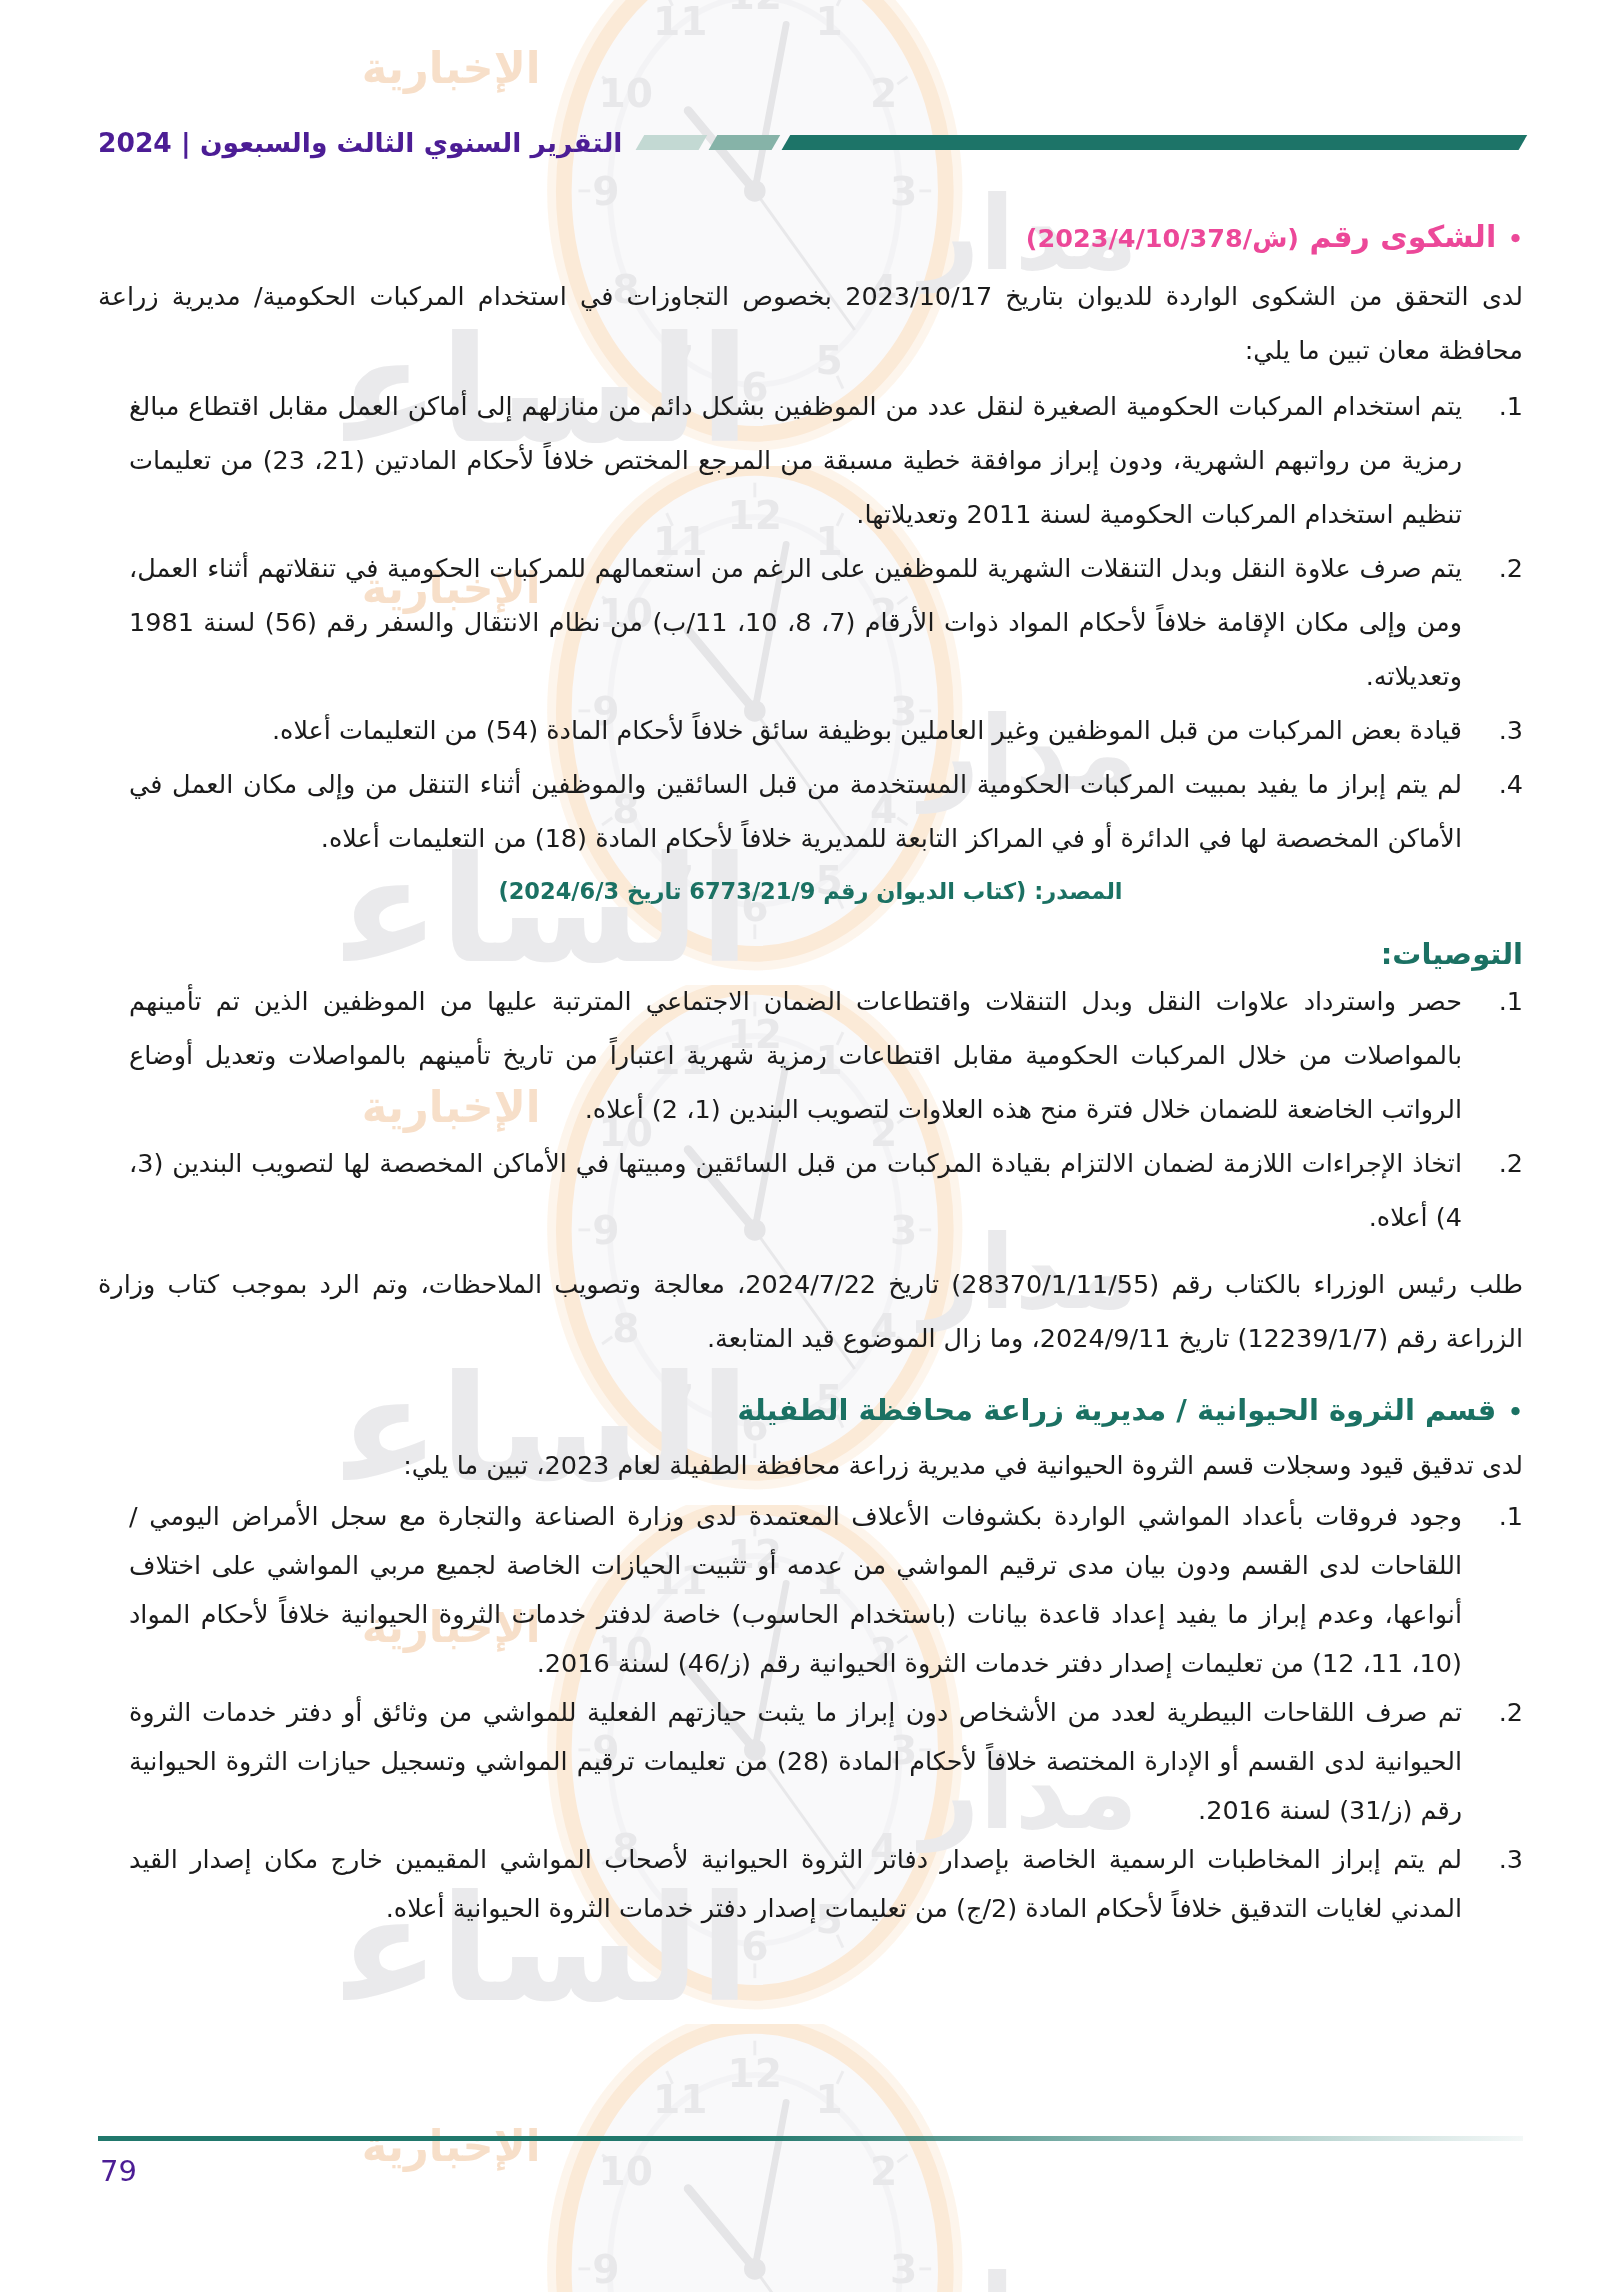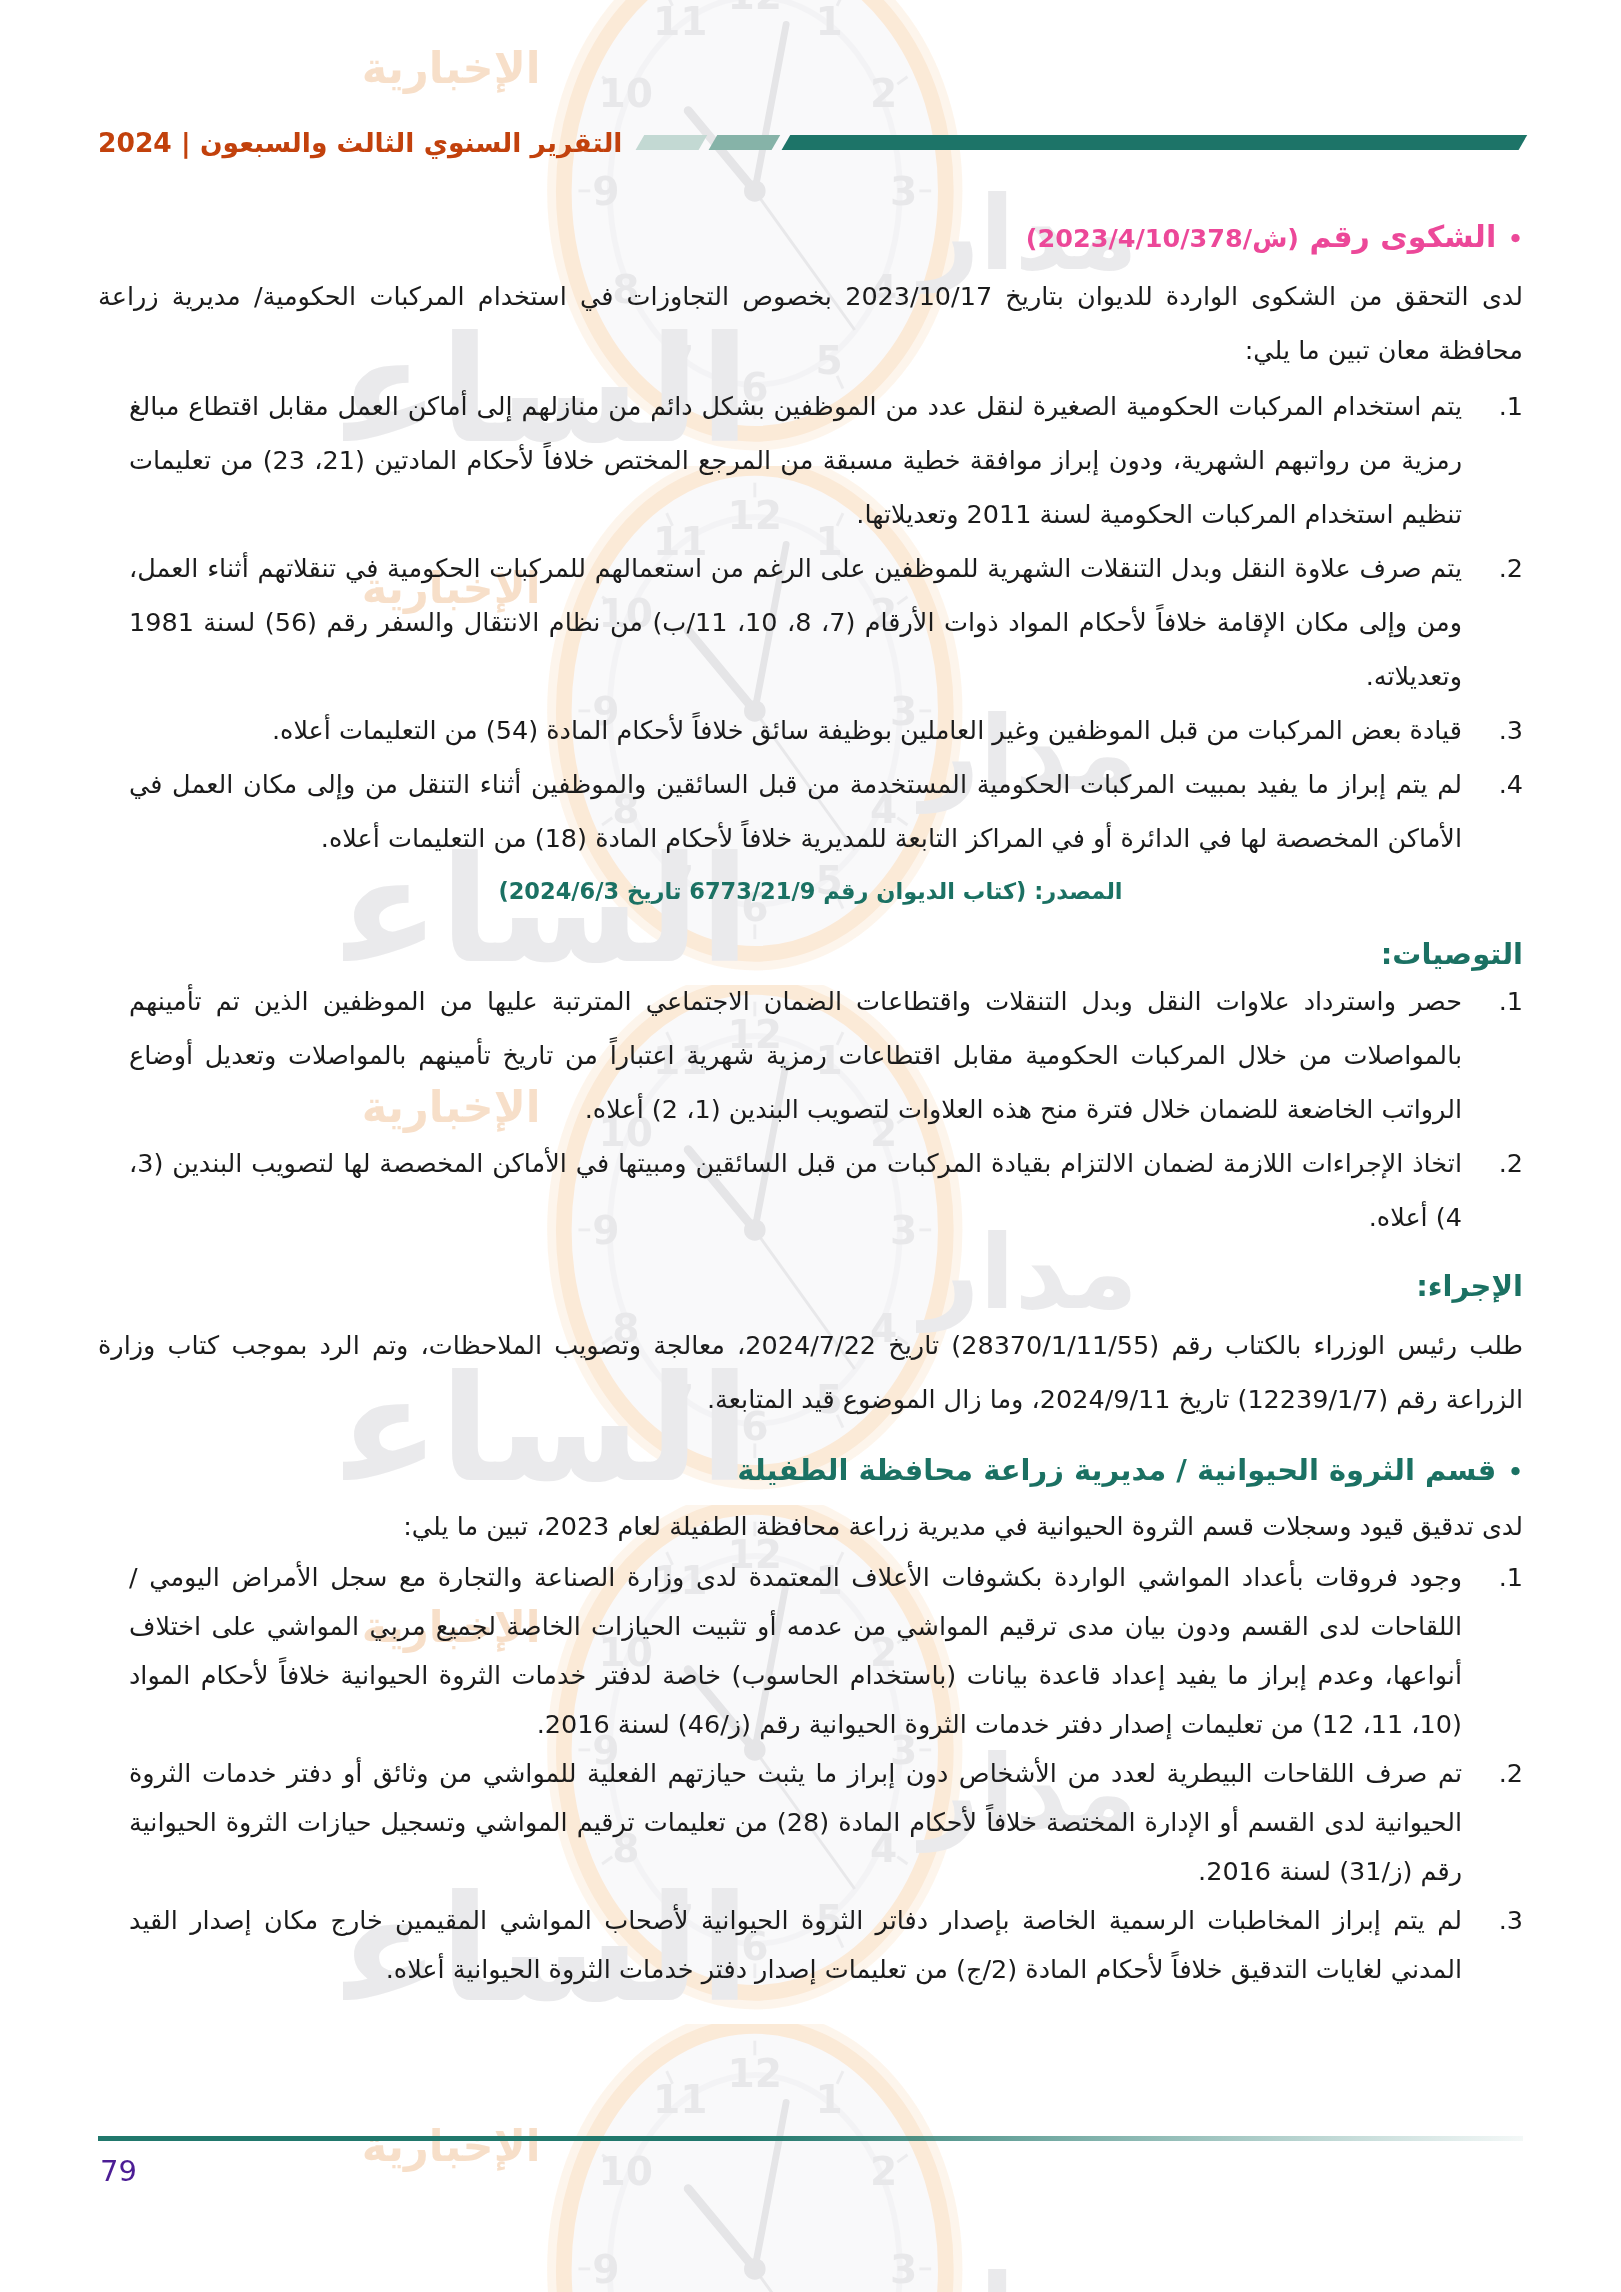--- a/index.html
+++ b/index.html
@@ -12,21 +12,21 @@
   .wm-tile { position:absolute; left:343px; width:804px; height:529px; opacity:.55; }
 
   
   .content { position:absolute; inset:0; z-index:1; direction:rtl; padding:0 98px;
              color:#1b1b1b; font-size:25.5px; }
 
   
   .header { direction:ltr; display:flex; align-items:center; gap:9.8px;
             margin-top:120px; height:45px; }
   .header-title { direction:rtl; white-space:nowrap; font-weight:bold; font-size:26.5px;
-                  color:#c2410c; }
+                  color:#4c1d95; }
   .hseg { height:14.7px; transform:skewX(-30deg); }
   .hseg-light { width:63px; background:#c3d9d3; margin-left:7.8px; }
   .hseg-med   { width:63px; background:#86b3a8; }
   .hseg-bar   { flex:1; background:#1d7468; }
 
   
   .h-main { color:#ec4899; font-weight:bold; font-size:30px; margin-top:54px; line-height:1.2; }
   .h-sub  { color:#1b7163; font-weight:bold; font-size:29px; line-height:1.2; }
   .h-num  { font-size:25.5px; }
   .bullet { font-size:23.5px; padding-left:11.8px; }
@@ -282,21 +282,20 @@
         <div class="li">
           <span class="num">1.</span>
           <div class="li-text">حصر واسترداد علاوات النقل وبدل التنقلات واقتطاعات الضمان الاجتماعي المترتبة عليها من الموظفين الذين تم تأمينهم بالمواصلات من خلال المركبات الحكومية مقابل اقتطاعات رمزية شهرية اعتباراً من تاريخ تأمينهم بالمواصلات وتعديل أوضاع الرواتب الخاضعة للضمان خلال فترة منح هذه العلاوات لتصويب البندين (1، 2) أعلاه.</div>
         </div>
         <div class="li">
           <span class="num">2.</span>
           <div class="li-text">اتخاذ الإجراءات اللازمة لضمان الالتزام بقيادة المركبات من قبل السائقين ومبيتها في الأماكن المخصصة لها لتصويب البندين (3، 4) أعلاه.</div>
         </div>
       </div>
 
-    <div class="h-sub h-ijraa">الإجراء:</div>
     <div class="para">طلب رئيس الوزراء بالكتاب رقم (28370/1/11/55) تاريخ 2024/7/22، معالجة وتصويب الملاحظات، وتم الرد بموجب كتاب وزارة الزراعة رقم (12239/1/7) تاريخ 2024/9/11، وما زال الموضوع قيد المتابعة.</div>
 
     <div class="h-sub h-livestock">
       <span class="bullet">•</span><span>قسم الثروة الحيوانية / مديرية زراعة محافظة الطفيلة</span>
     </div>
     <div class="para tight">لدى تدقيق قيود وسجلات قسم الثروة الحيوانية في مديرية زراعة محافظة الطفيلة لعام 2023، تبين ما يلي:</div>
     <div class="list tight">
         <div class="li">
           <span class="num">1.</span>
           <div class="li-text">وجود فروقات بأعداد المواشي الواردة بكشوفات الأعلاف المعتمدة لدى وزارة الصناعة والتجارة مع سجل الأمراض اليومي / اللقاحات لدى القسم ودون بيان مدى ترقيم المواشي من عدمه أو تثبيت الحيازات الخاصة لجميع مربي المواشي على اختلاف أنواعها، وعدم إبراز ما يفيد إعداد قاعدة بيانات (باستخدام الحاسوب) خاصة لدفتر خدمات الثروة الحيوانية خلافاً لأحكام المواد (10، 11، 12) من تعليمات إصدار دفتر خدمات الثروة الحيوانية رقم (ز/46) لسنة 2016.</div>

